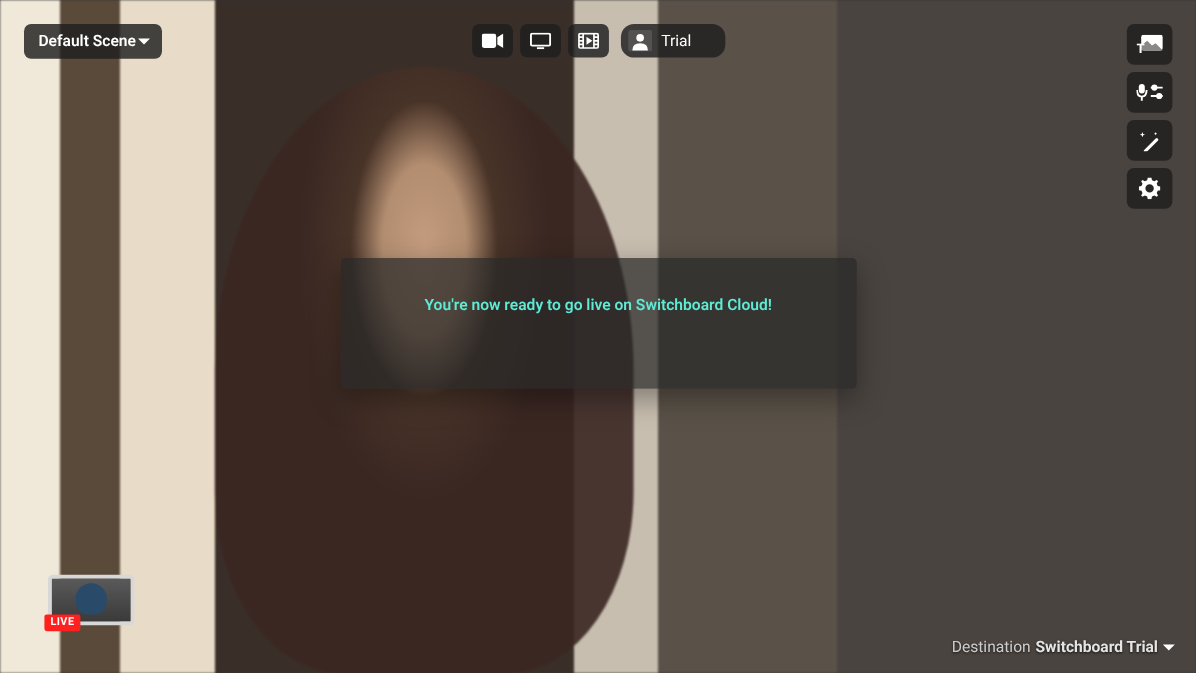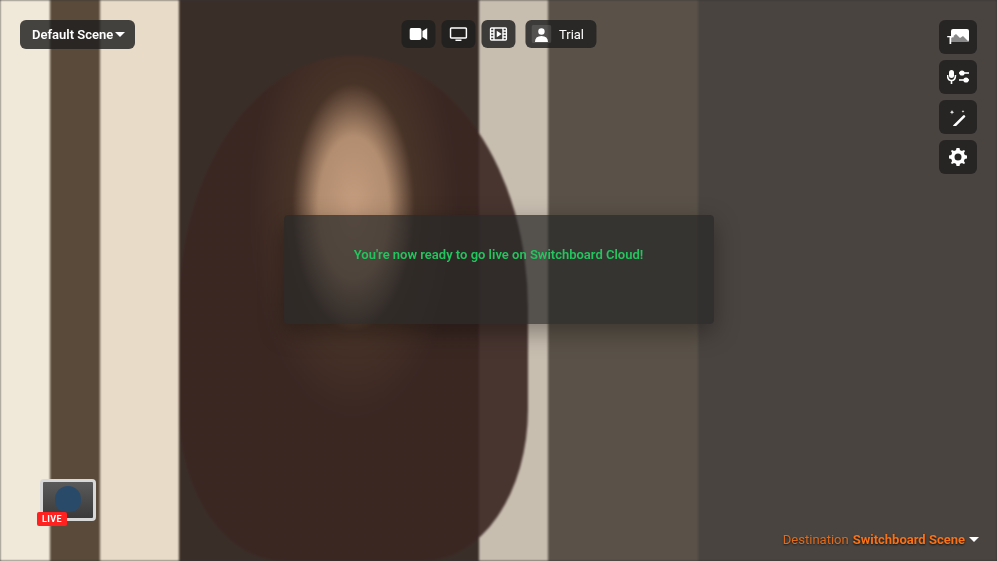--- a/index.html
+++ b/index.html
@@ -71,24 +71,25 @@
       background: rgba(30, 30, 30, 0.82);
       border-radius: 6px;
       display: flex;
       align-items: center;
       justify-content: center;
       color: #fff;
       cursor: pointer;
     }
     .tb-btn.account {
       width: auto;
-      padding: 0 12px 0 6px;
+      padding: 0 28px 0 6px;
       gap: 8px;
       font-size: 13px;
       margin-left: 4px;
+      border-radius: 11px;
     }
 
     
     .right-toolbar {
       position: absolute;
       top: 20px;
       right: 20px;
       display: flex;
       flex-direction: column;
       gap: 6px;
@@ -112,21 +113,21 @@
       left: 50%;
       transform: translateX(-50%);
       width: 430px;
       background: rgba(40, 40, 40, 0.72);
       border-radius: 4px;
       padding: 32px 20px 40px;
       text-align: center;
       box-shadow: 0 8px 24px rgba(0,0,0,0.35);
     }
     .modal-msg {
-      color: #22c55e;
+      color: #5eead4;
       font-size: 13px;
       font-weight: 600;
       margin-bottom: 22px;
     }
     .modal-btn {
       background: #4a8cff;
       color: #fff;
       border: none;
       padding: 10px 24px;
       font-size: 15px;
@@ -137,21 +138,21 @@
     
     .watermark {
       position: absolute;
       bottom: 40px;
       left: 40px;
       display: flex;
       align-items: center;
       gap: 12px;
     }
     .wm-logo {
-      width: 56px;
+      width: 72px;
       height: 42px;
       background: linear-gradient(180deg,#5a5a5a 0%, #3a3a3a 100%);
       border: 3px solid #d8d8d8;
       border-radius: 4px;
       position: relative;
       display: flex;
       align-items: center;
       justify-content: center;
     }
     .wm-logo::before{
@@ -181,21 +182,21 @@
       letter-spacing: 0.5px;
       text-shadow: 0 1px 3px rgba(0,0,0,0.6);
     }
 
     
     .dest-panel {
       position: absolute;
       bottom: 12px;
       right: 18px;
       text-align: right;
-      color: #f97316;
+      color: #e5e5e5;
       font-size: 13px;
     }
     .dest-row {
       display: flex;
       align-items: center;
       justify-content: flex-end;
       gap: 4px;
       padding: 2px 0;
       cursor: pointer;
       text-shadow: 0 1px 2px rgba(0,0,0,0.8);
@@ -300,16 +301,16 @@
 
 <div class="watermark">
   <div class="wm-logo">
     <span class="wm-live">LIVE</span>
   </div>
 </div>
 
 <div class="dest-panel">
   <div class="dest-row">
     <span class="label">Destination</span>
-    <span class="value">Switchboard Scene</span>
+    <span class="value">Switchboard Trial</span>
     <span class="chevron-down"></span>
   </div>
 </div>
 
 </body></html>

